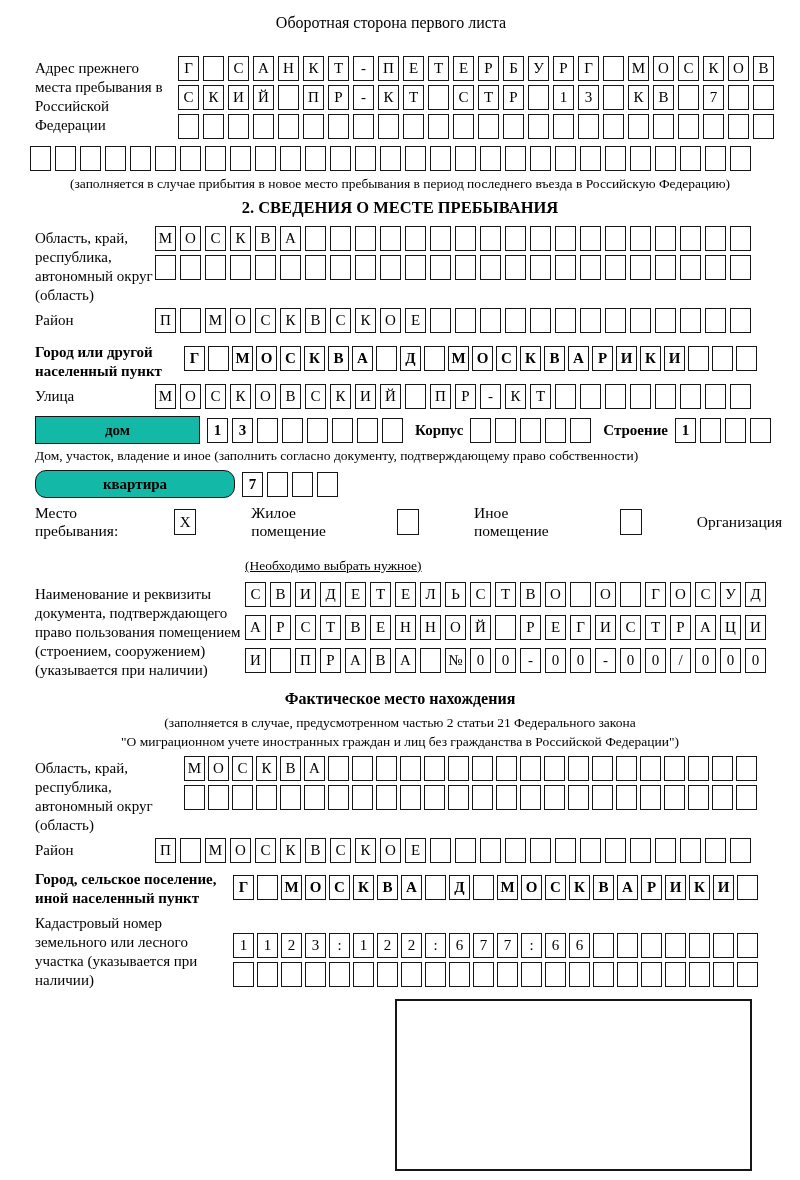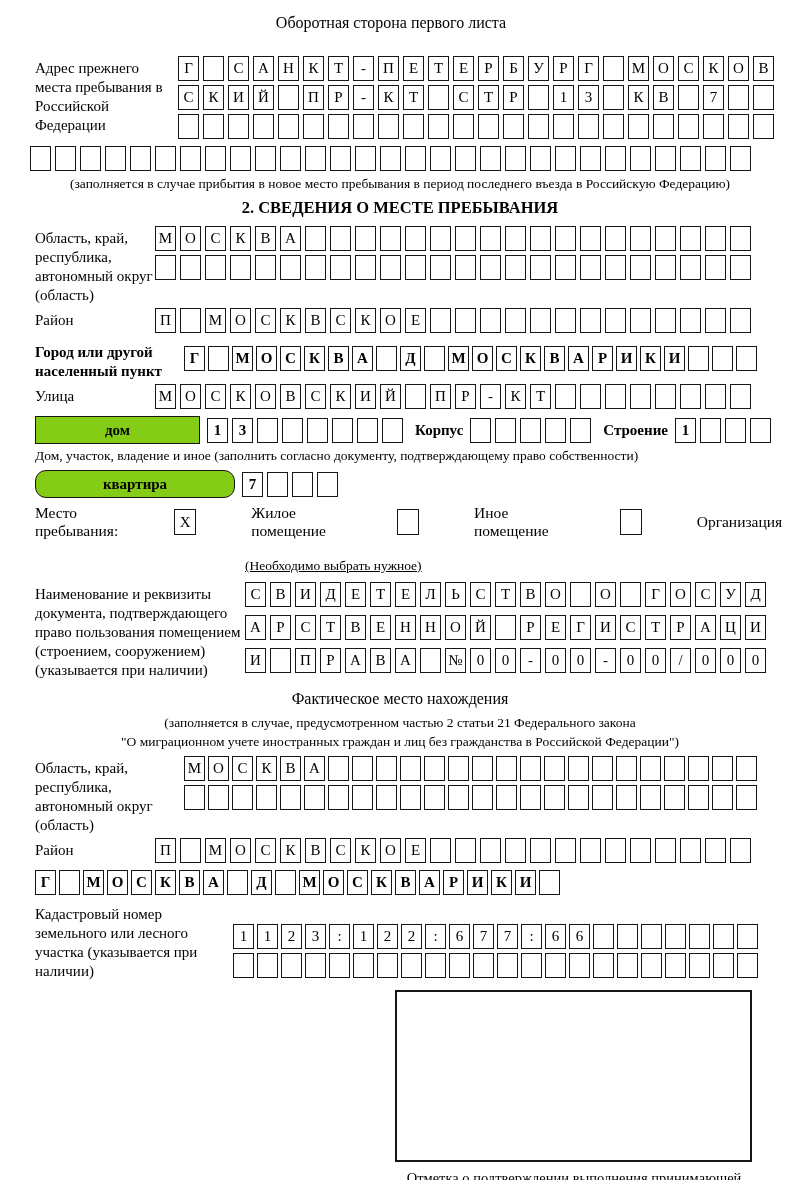--- a/index.html
+++ b/index.html
@@ -18,24 +18,24 @@
   .cells{display:flex;gap:4px;margin-bottom:4px;}
   .cells.g3{gap:3px;}
   .cell{flex:none;width:21px;height:25px;border:1.6px solid #161616;box-sizing:border-box;
         display:flex;align-items:center;justify-content:center;
         font-size:15px;line-height:1;background:#fff;}
   .fullrow{margin-left:-5px;margin-top:1px;}
 
   .note{font-size:13.5px;line-height:17px;margin:2px 0 6px 0;}
   .center{text-align:center;}
   .section-title{text-align:center;font-weight:bold;font-size:16.5px;margin:6px 0 8px 0;}
-  .sub-title{text-align:center;font-weight:normal;font-size:16px;margin:10px 0 6px 0;}
+  .sub-title{text-align:center;font-weight:bold;font-size:16px;margin:10px 0 6px 0;}
 
   .typebox{flex:none;border:1.6px solid #161616;height:28px;box-sizing:border-box;
-           display:flex;align-items:center;justify-content:center;font-size:15px;background:#84cc16;}
+           display:flex;align-items:center;justify-content:center;font-size:15px;background:#14b8a6;}
   .tb-house{width:165px;margin-right:7px;}
   .tb-flat{width:200px;margin-right:7px;border-radius:11px;}
   .inline-label{font-size:15px;padding:4px 7px 0 12px;}
 
   .stayrow{align-items:center;font-size:15.5px;margin-top:6px;gap:44px;}
   .slabel{margin-right:12px;}
   .cb{width:22px;height:26px;margin-right:11px;}
   .optlabel{margin-right:27px;}
   .choose-note{margin-left:210px;margin-top:17px;margin-bottom:8px;text-decoration:underline;}
 
@@ -536,20 +536,21 @@
           <div class="cell"></div>
           <div class="cell"></div>
           <div class="cell"></div>
           <div class="cell"></div>
           <div class="cell"></div>
           <div class="cell"></div>
         </div>
     </div>
 
     <div class="frow vcenter">
+      <div class="flabel w198" style="padding-top:0">Город, сельское поселение, иной населенный пункт</div>
       <div class="cells g3">
           <div class="cell">Г</div>
           <div class="cell"></div>
           <div class="cell">М</div>
           <div class="cell">О</div>
           <div class="cell">С</div>
           <div class="cell">К</div>
           <div class="cell">В</div>
           <div class="cell">А</div>
           <div class="cell"></div>

